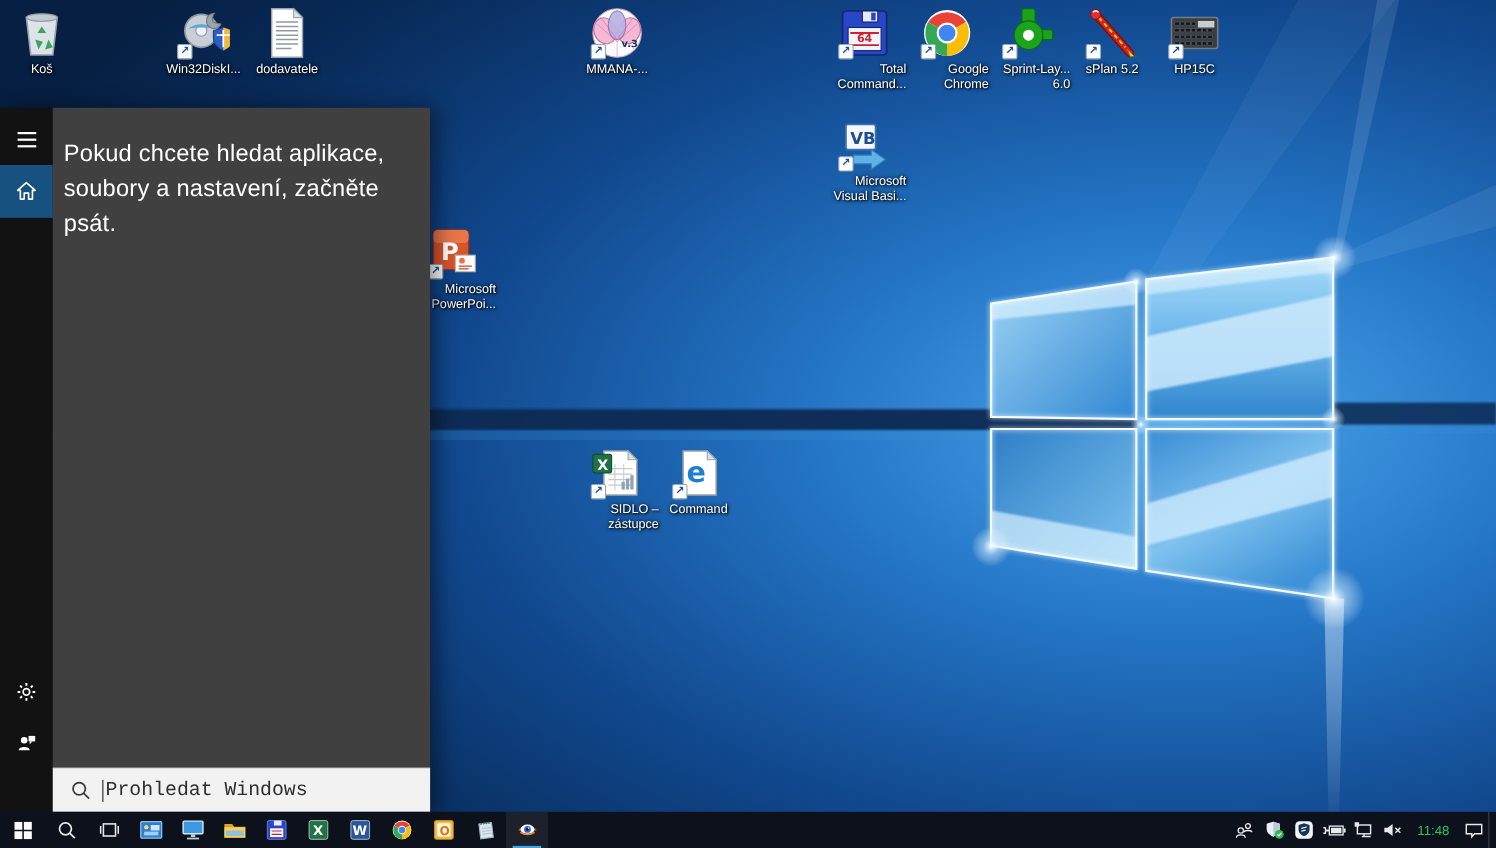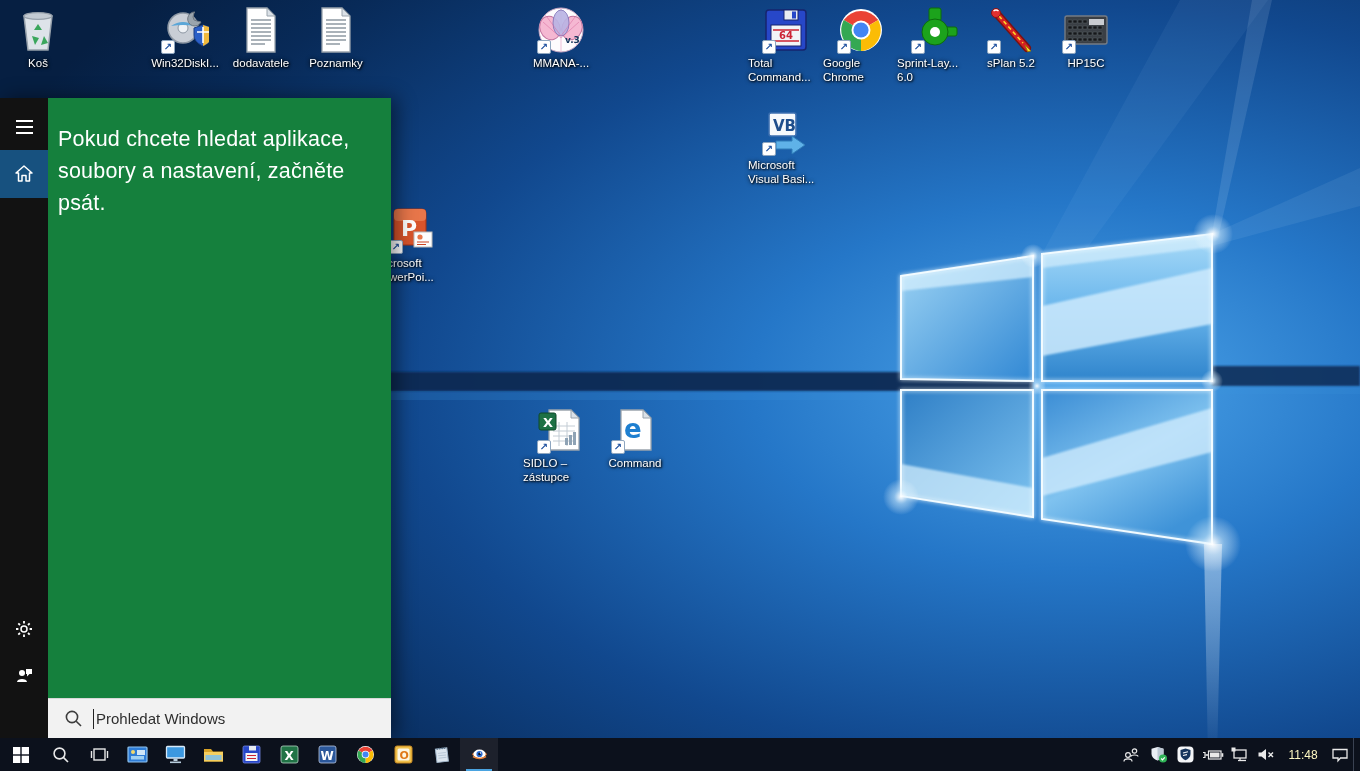--- a/index.html
+++ b/index.html
@@ -4,57 +4,57 @@
 <style>
   *{margin:0;padding:0;box-sizing:border-box}
   html,body{width:1360px;height:771px;overflow:hidden;background:#000;
     font-family:"Liberation Sans",sans-serif}
   #screen{position:relative;width:1360px;height:771px}
   #wallpaper{position:absolute;left:0;top:0;z-index:0}
 
   
   .dicon{position:absolute;width:76px;display:flex;flex-direction:column;align-items:center;z-index:5;cursor:default}
   .dglyph{position:relative;width:48px;height:48px;display:flex;align-items:center;justify-content:center}
-  .dlabel{margin-top:3px;font-size:11.5px;line-height:13.5px;color:#fff;text-align:left;
+  .dlabel{margin-top:3px;font-size:11.5px;line-height:13.5px;color:#fff;text-align:right;
     text-shadow:1px 1px 2px #000,0 0 4px #000;max-width:78px;word-wrap:break-word}
   .sc-arrow{position:absolute;left:0;bottom:0;width:14px;height:14px;background:#fff;
     border:1px solid #8ea6c0;border-radius:2px;color:#1d4f9e;font-size:10px;font-weight:bold;
     line-height:12px;text-align:center;font-family:"DejaVu Sans",sans-serif}
   .svgt{font-family:"DejaVu Sans",sans-serif;font-weight:bold}
 
   
   .panel{position:absolute;left:0;top:98px;width:391px;height:640px;z-index:20;display:flex;
     box-shadow:6px 0 18px rgba(0,0,0,.45)}
   .panel-side{width:48px;background:#121212;display:flex;flex-direction:column;align-items:center;
     flex-shrink:0;padding-top:6px;padding-bottom:40px}
   .side-btn{width:48px;height:46px;display:flex;align-items:center;justify-content:center;color:#fff}
   .side-btn.active{background:#17517f;height:48px}
   .side-spacer{flex:1}
   .hamburger{display:flex;flex-direction:column;gap:4px}
   .hamburger span{display:block;width:17px;height:2px;background:#fff}
-  .panel-main{flex:1;background:#15803d;padding:25px 14px 0 10px}
+  .panel-main{flex:1;background:#404040;padding:25px 14px 0 10px}
   .hint{color:#fff;font-size:21.5px;line-height:32px;font-weight:300;letter-spacing:.2px}
   .searchbox{position:absolute;left:48px;bottom:0;width:343px;height:40px;background:#f2f2f2;
     display:flex;align-items:center;border-top:1px solid #d8d8d8}
   .searchbox .mag{margin:0 10px 0 16px;flex-shrink:0;display:flex}
   .caret{width:1px;height:20px;background:#222;margin-right:2px}
   .searchinput{flex:1;height:100%;border:none;outline:none;background:transparent;
-    font-size:15px;color:#6d28d9;font-family:Liberation Sans, sans-serif}
+    font-size:18px;color:#6d28d9;font-family:Liberation Mono, monospace}
   .searchinput::placeholder{color:#2e2e2e;opacity:1}
 
   
   .taskbar{position:absolute;left:0;bottom:0;width:1360px;height:33px;background:#0c111c;
     z-index:50;display:flex;align-items:stretch}
   .tb-btn{width:38px;display:flex;align-items:center;justify-content:center;position:relative;flex-shrink:0}
   .tb-btn.start{width:42px}
   .tb-btn.active-app{background:rgba(255,255,255,.07)}
   .tb-underline{position:absolute;left:6px;bottom:0;width:26px;height:2px;background:#4aa3e0}
   .tb-spacer{flex:1}
   .tray-btn{width:27px;display:flex;align-items:center;justify-content:center;position:relative;flex-shrink:0}
-  .clock{width:46px;display:flex;align-items:center;justify-content:center;color:#fef9c3;
+  .clock{width:46px;display:flex;align-items:center;justify-content:center;color:#22c55e;
     font-size:12px;flex-shrink:0}
   .showdesk{width:7px;border-left:1px solid #3a4252;flex-shrink:0}
 </style>
 </head>
 <body>
 
 <div id="screen">
 
   <svg id="wallpaper" width="1360" height="771" viewBox="0 0 1360 771">
     <defs>
@@ -178,32 +178,20 @@
       <path d="M10 2 h20 l8 8 v36 h-28 Z" fill="#fff" stroke="#9aa4ad" stroke-width="1.3"></path>
       <path d="M30 2 l8 8 h-8 Z" fill="#dbe1e7" stroke="#9aa4ad"></path>
       <g stroke="#8f99a3" stroke-width="1.4">
             <path d="M14 14h20M14 18h20M14 22h20M14 26h20M14 30h20M14 34h20M14 38h14"></path>
           </g>
     </svg>
       </div>
     <div class="dlabel">dodavatele</div>
   </div>
 
-  <div class="dicon" style="left:298px;top:6px">
-    <div class="dglyph">
-        <svg width="48" height="48" viewBox="0 0 48 48">
-      <path d="M10 2 h20 l8 8 v36 h-28 Z" fill="#fff" stroke="#9aa4ad" stroke-width="1.3"></path>
-      <path d="M30 2 l8 8 h-8 Z" fill="#dbe1e7" stroke="#9aa4ad"></path>
-      <g stroke="#8f99a3" stroke-width="1.4">
-            <path d="M14 14h20M14 18h20M14 22h20M14 26h20M14 30h20M14 34h20M14 38h14"></path>
-          </g>
-    </svg>
-      </div>
-    <div class="dlabel">Poznamky</div>
-  </div>
 
 
   <div class="dicon" style="left:523px;top:6px">
     <div class="dglyph">
         <svg width="48" height="48" viewBox="0 0 48 48">
       <circle cx="24" cy="24" r="22" fill="#fdfbfd" stroke="#c9a8c4"></circle>
       <g stroke="#e7a7c6" stroke-width="0.7">
         <line x1="2" y1="24" x2="46" y2="24"></line>
             <line x1="24" y1="2" x2="24" y2="46"></line>
         <line x1="8" y1="9" x2="40" y2="39"></line>

